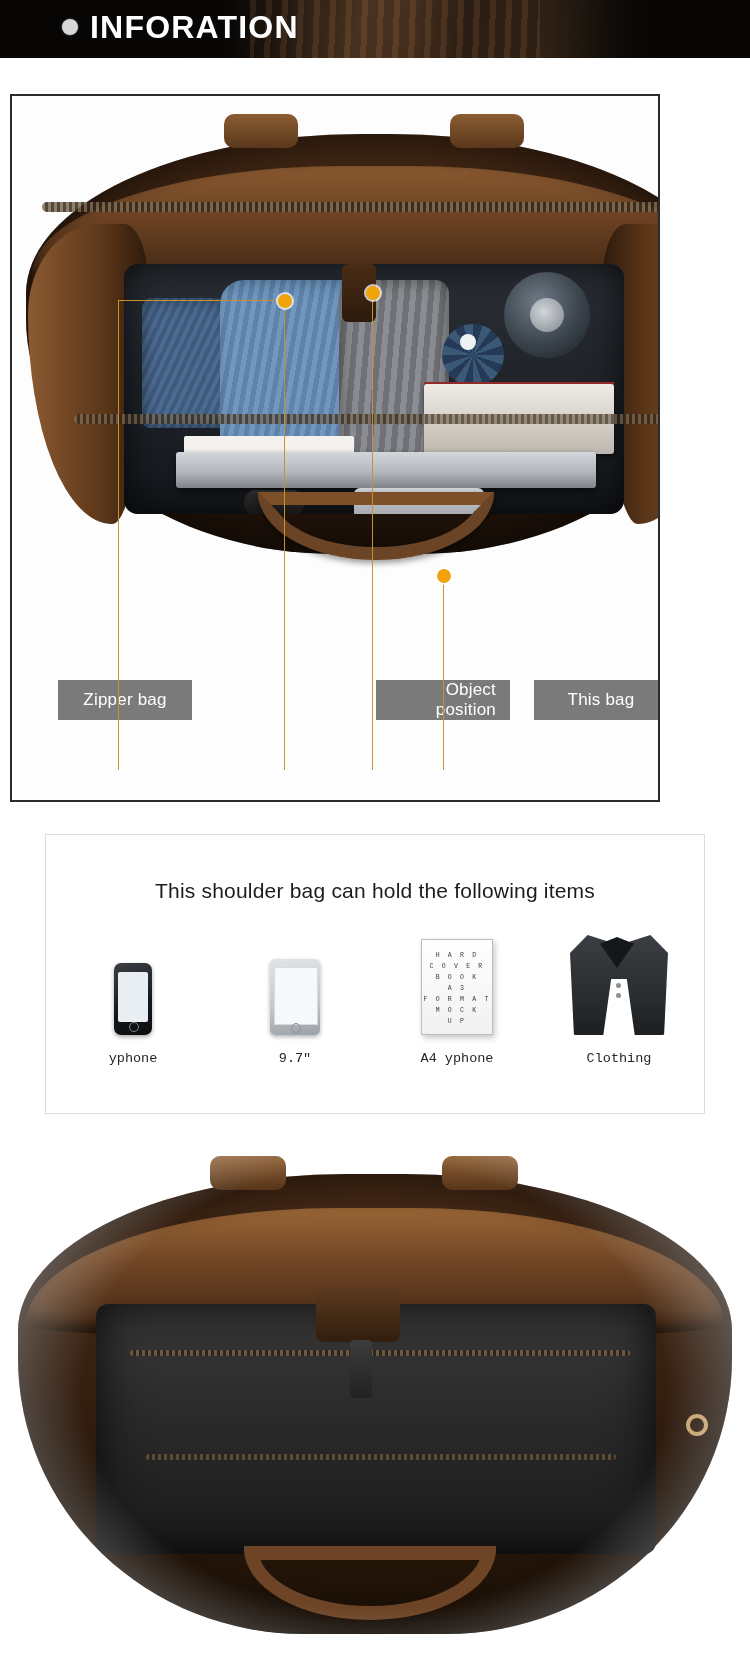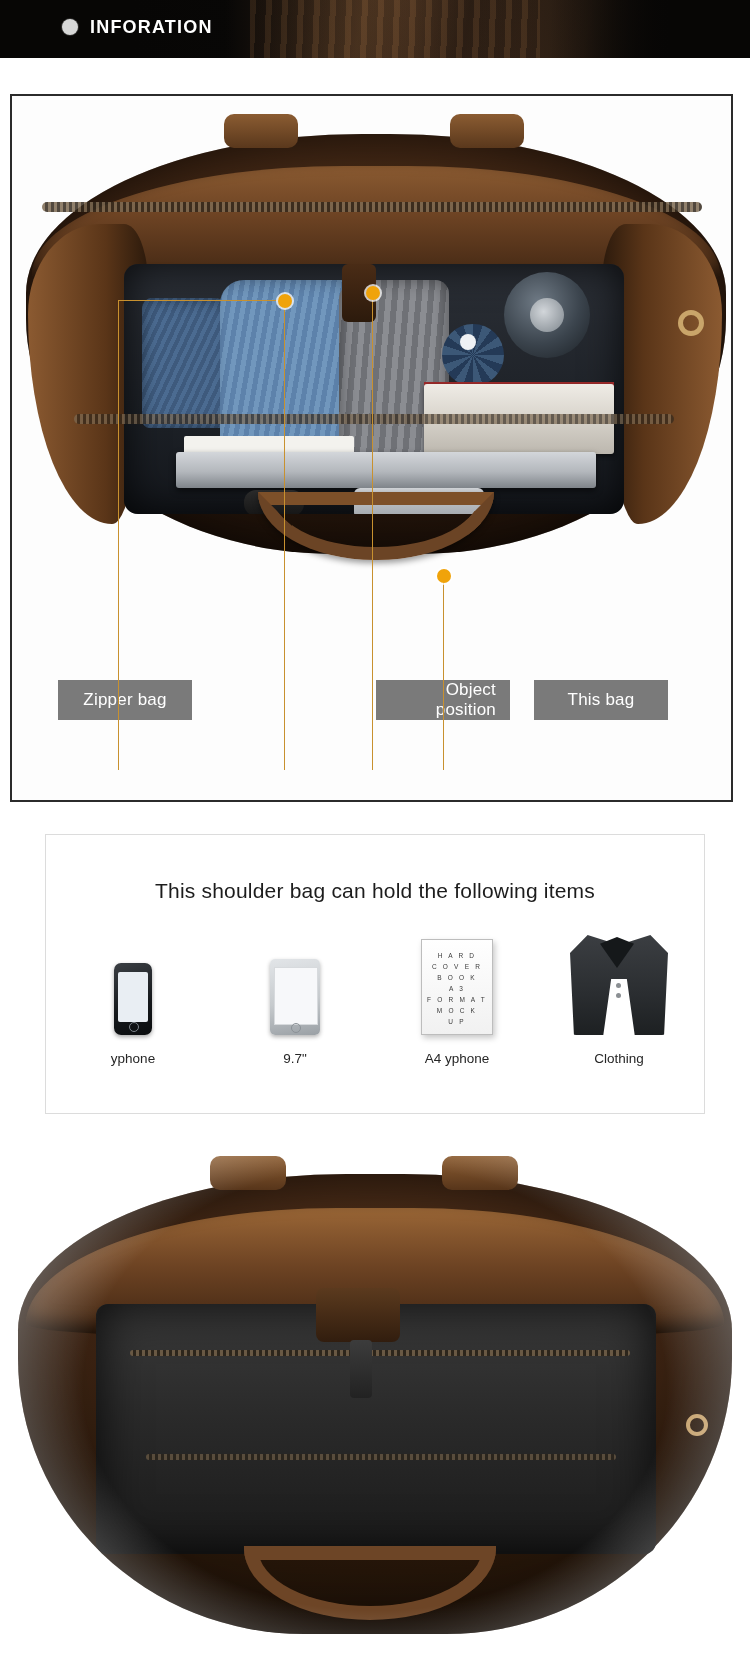--- a/index.html
+++ b/index.html
@@ -51,31 +51,31 @@
     z-index: 4;
   }
   .header-dot {
     width: 16px; height: 16px;
     border-radius: 50%;
     background: #d7d7d7;
     box-shadow: 0 0 0 1px rgba(255,255,255,.15);
   }
   .header-title {
     color: #ffffff;
-    font-size: 18px;
+    font-size: 32px;
     letter-spacing: 1.2px;
     font-weight: 600;
     line-height: 30px;
   }
 
   
   .panel1 {
     position: relative;
     margin: 36px 10px 0 10px;
-    width: 723px;
+    width: 650px;
     height: 708px;
     border: 2px solid #2b2b2b;
     background: #fdfdfd;
     overflow: hidden;
   }
   .bag-scene {
     position: absolute;
     left: 0; top: 18px;
     width: 726px; height: 480px;
   }
@@ -285,20 +285,21 @@
     letter-spacing: .2px;
   }
   .items-row {
     position: absolute;
     left: 0; top: 96px;
     width: 660px;
     display: flex;
     align-items: flex-start;
     justify-content: space-between;
     padding: 0 26px;
+    font-family: Liberation Mono, monospace;
   }
   .item-col {
     width: 122px;
     display: flex;
     flex-direction: column;
     align-items: center;
   }
   .item-art { height: 104px; display: flex; align-items: flex-end; justify-content: center; }
   .item-caption {
     margin-top: 16px;

